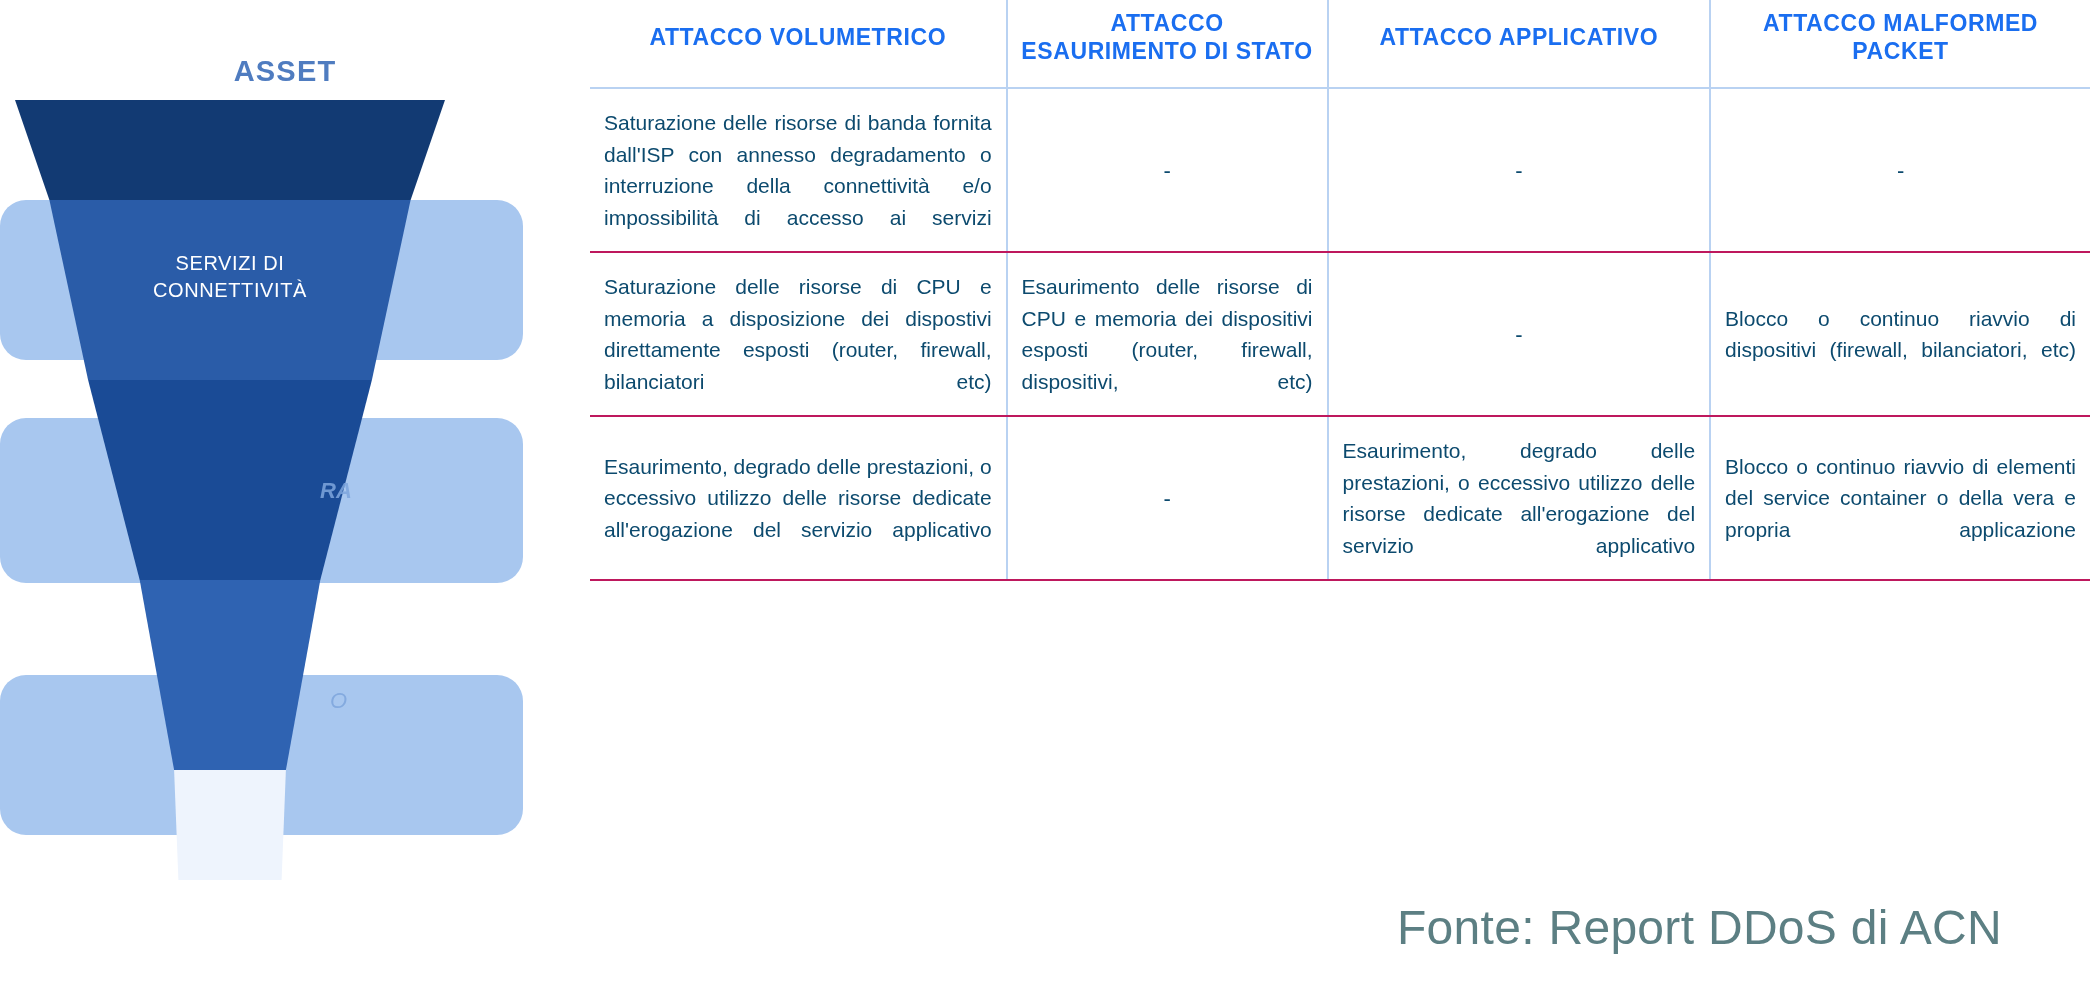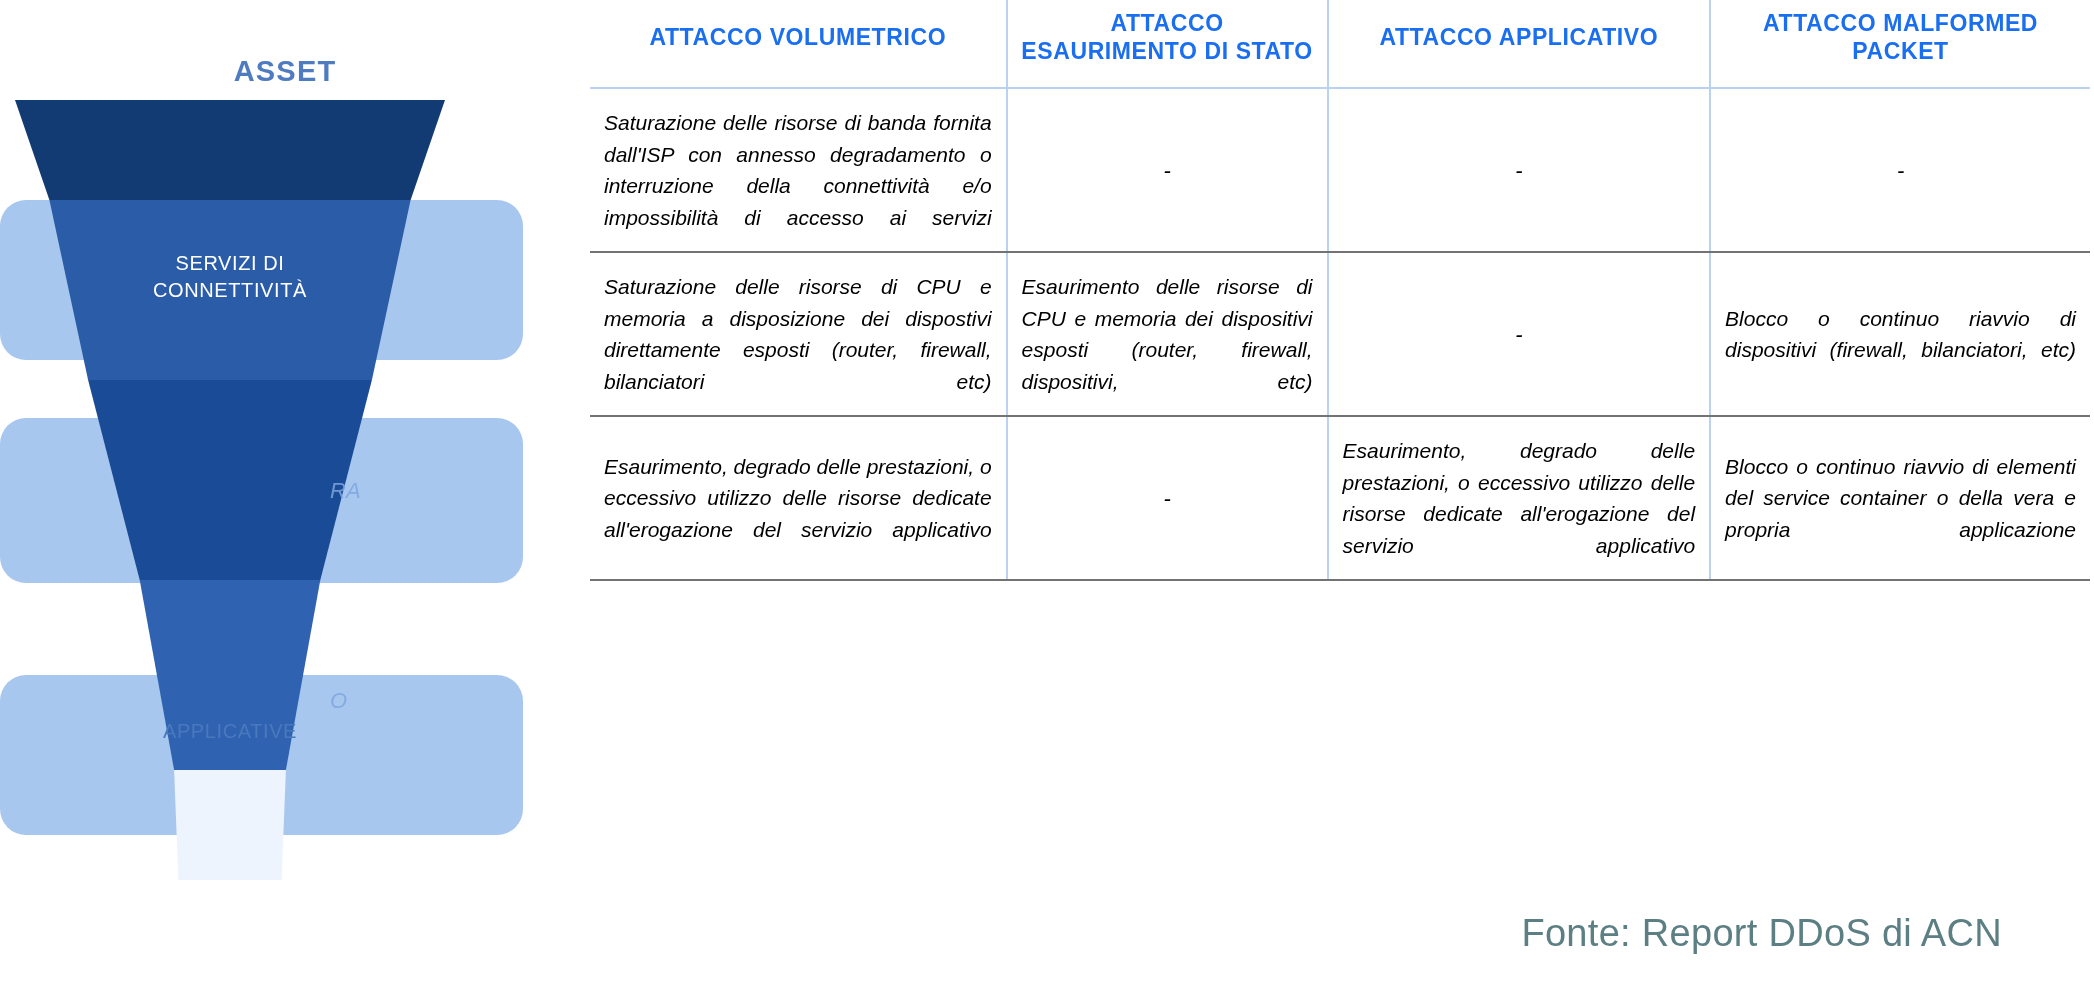--- a/index.html
+++ b/index.html
@@ -131,21 +131,21 @@
 
   
   .ghost-word {
     position: absolute;
     z-index: 4;
     font-style: italic;
     font-size: 22px;
     color: #7ea6dd;
     opacity: .85;
   }
-  #ghost-1 { left: 330px; top: 478px; }
+  #ghost-1 { left: 320px; top: 478px; font-weight: bold; }
   #ghost-2 { left: 330px; top: 688px; }
 
   
   #table-panel {
     position: absolute;
     left: 580px;
     top: 0;
     width: 1522px;
     height: 860px;
   }
@@ -165,47 +165,46 @@
     vertical-align: middle;
     padding: 10px 12px 22px 12px;
     border-bottom: 2px solid #b9d2f2;
     line-height: 1.2;
   }
   table#attack-table th + th,
   table#attack-table td + td {
     border-left: 2px solid #b9d2f2;
   }
   table#attack-table td {
-    color: #000000;
+    color: #0c4a6e;
     font-size: 21px;
     line-height: 1.5;
     vertical-align: middle;
     padding: 18px 14px;
-    border-bottom: 2px solid #737373;
+    border-bottom: 2px solid #be185d;
     text-align: justify;
     text-align-last: justify;
     hyphens: none;
-    font-style: italic;
   }
   table#attack-table td.dash {
     text-align: center;
     text-align-last: center;
     font-size: 22px;
   }
   col.c1 { width: 318px; }
   col.c2 { width: 245px; }
   col.c3 { width: 292px; }
   col.c4 { width: 290px; }
 
   
   #source-note {
     position: absolute;
     right: 92px;
     bottom: 38px;
-    font-size: 38px;
+    font-size: 48px;
     color: #5c7f83;
     letter-spacing: 0.3px;
   }
 </style>
 </head>
 <body>
 
 <div id="funnel-panel">
 
   <div id="asset-title">ASSET</div>
@@ -221,21 +220,20 @@
   <div id="funnel-neck" class="funnel-over"></div>
 
   <div class="ghost-word" id="ghost-1">RA</div>
   <div class="ghost-word" id="ghost-2">O</div>
 
   <div class="band-label-on-top" id="label-connettivita">
     <div>SERVIZI DI</div>
     <div>CONNETTIVITÀ</div>
   </div>
   <div class="band-label-on-top" id="label-risorse">
-    <div>APPLICATIVE</div>
   </div>
 </div>
 
 <div id="table-panel">
   <table id="attack-table">
     <colgroup>
       <col class="c1">
         <col class="c2">
         <col class="c3">
         <col class="c4">

